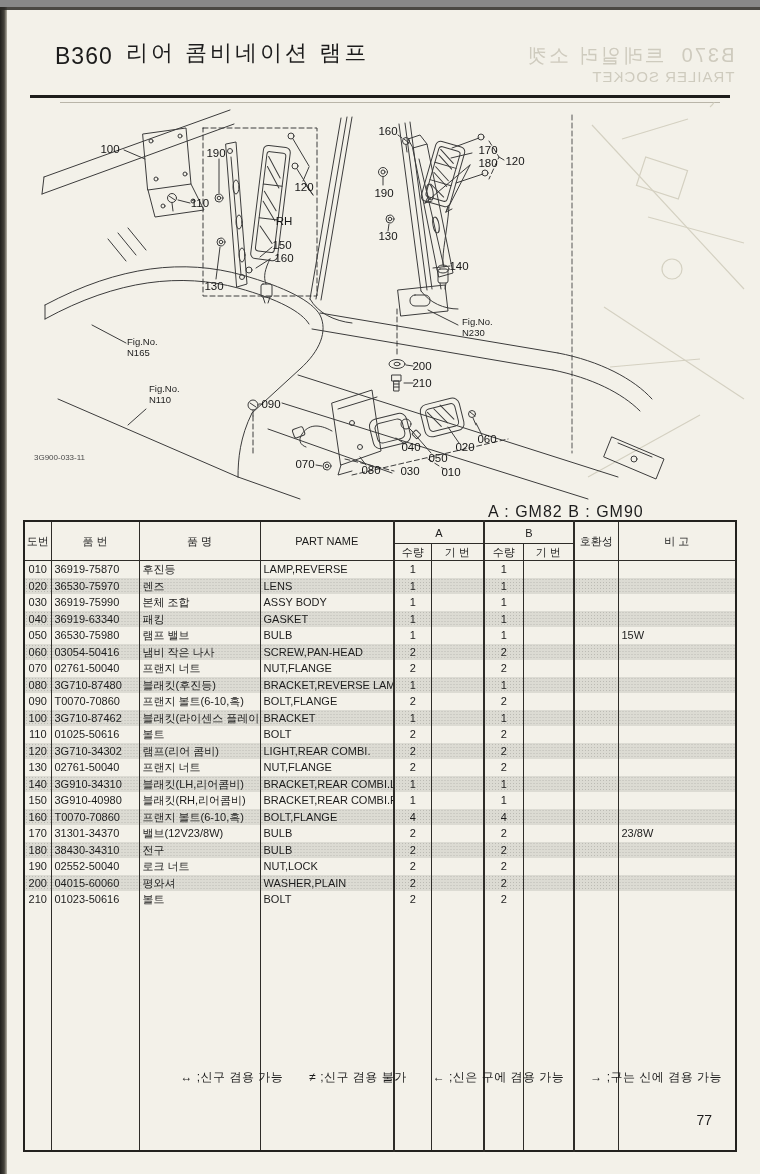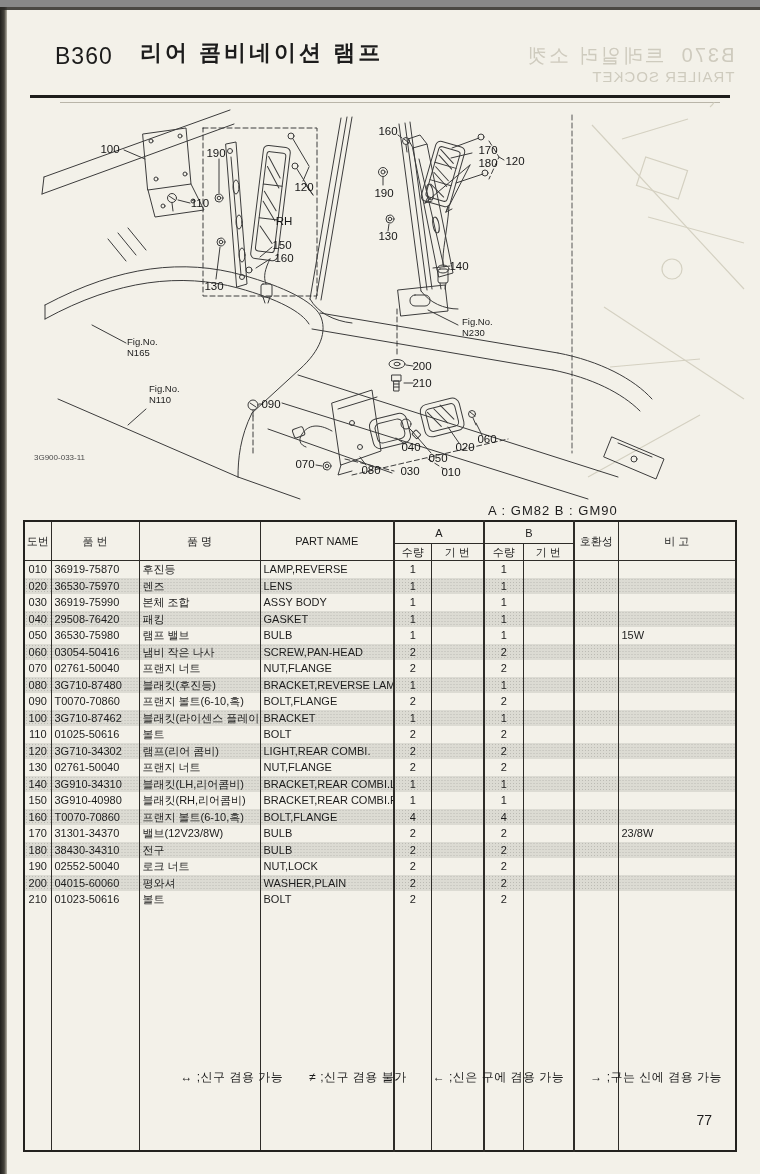--- a/index.html
+++ b/index.html
@@ -5,40 +5,40 @@
   html,body{margin:0;padding:0;background:#888;}
   .page{position:relative;width:760px;height:1174px;background:#f3f1e9;overflow:hidden;
         font-family:"Liberation Sans",sans-serif;color:#1c1c1c;margin:7px auto;}
   .edge-left{position:absolute;left:0;top:0;width:7px;height:100%;
         background:linear-gradient(90deg,#201f1c,#45423b 60%,#b6b2a5);}
   .edge-top{position:absolute;left:0;top:0;width:100%;height:3px;background:#2b2a26;opacity:.85;}
   .edge-bottom{position:absolute;left:10px;right:6px;bottom:4px;border-bottom:2px dotted #4a473f;opacity:.45;}
 
   
   .doc-code{position:absolute;left:55px;top:36px;font-size:23px;letter-spacing:1px;}
-  .titles{position:absolute;left:140px;top:31px;font-weight:bold;}
+  .titles{position:absolute;left:126px;top:31px;}
   .title-kr{font-size:22px;letter-spacing:3px;}
   .title-en{font-size:18px;letter-spacing:.5px;margin-top:3px;}
   .ghost-hdr{position:absolute;right:26px;top:36px;transform:scaleX(-1);
         color:#b7b2a2;opacity:.6;filter:blur(.4px);text-align:left;line-height:1.25;}
   .ghost-hdr .g1{font-size:20px;letter-spacing:2px;}
   .ghost-hdr .g2{font-size:15px;letter-spacing:1px;}
   .rule{position:absolute;left:30px;top:88px;width:700px;border-top:3px solid #1e1d1b;}
   .rule2{position:absolute;left:60px;top:95px;width:660px;border-top:1px solid #b9b5a9;}
 
   
   svg.diagram{position:absolute;left:0;top:95px;}
   .art{stroke:#3c3c3c;stroke-width:1;fill:none;stroke-linecap:round;stroke-linejoin:round;}
   .ghostart{stroke:#cdc9b8;stroke-width:1.2;fill:none;opacity:.8;}
   .dash{stroke-dasharray:5,3;}
   .callouts text{font:11.5px "Liberation Sans",sans-serif;fill:#161616;text-anchor:middle;}
   .figrefs text{font:9.5px "Liberation Sans",sans-serif;fill:#222;text-anchor:start;}
   .codetext{font:8px "Liberation Sans",sans-serif;fill:#4a4a4a;}
 
-  .variant-note{position:absolute;left:488px;top:496px;font-size:13px;letter-spacing:1px;}
+  .variant-note{position:absolute;left:488px;top:496px;font-size:16px;letter-spacing:1px;}
 
   
   table.parts{position:absolute;left:23px;top:513px;width:712px;height:632px;
         border-collapse:collapse;table-layout:fixed;font-size:11px;}
   table.parts{border:2px solid #23221f;}
   .parts th{border:1px solid #2e2c28;font-weight:normal;padding:0;font-size:11px;}
   .parts thead tr.top th{height:21px;}
   .parts thead tr.sub th{height:16px;}
   .parts td{border-left:1px solid #2e2c28;border-right:1px solid #2e2c28;
         padding:0 0 0 3px;white-space:nowrap;overflow:hidden;height:16.5px;line-height:16.5px;}
@@ -363,21 +363,21 @@
           <td class="c3">ASSY BODY</td>
           <td class="c4 thickL">1</td>
           <td class="c5"></td>
           <td class="c6 thickL">1</td>
           <td class="c7"></td>
           <td class="c8 thickL"></td>
           <td class="c9"></td>
         </tr>
         <tr class="shaded">
           <td class="c0">040</td>
-          <td class="c1">29508-76420</td>
+          <td class="c1">36919-63340</td>
           <td class="c2">패킹</td>
           <td class="c3">GASKET</td>
           <td class="c4 thickL">1</td>
           <td class="c5"></td>
           <td class="c6 thickL">1</td>
           <td class="c7"></td>
           <td class="c8 thickL"></td>
           <td class="c9"></td>
         </tr>
         <tr>

